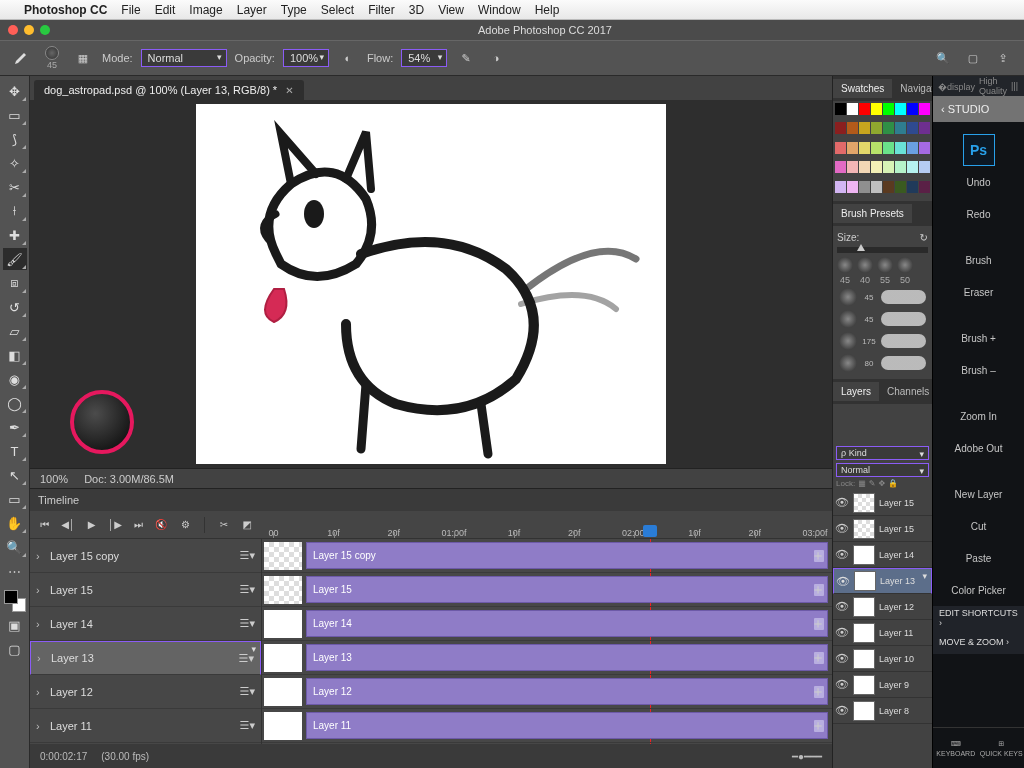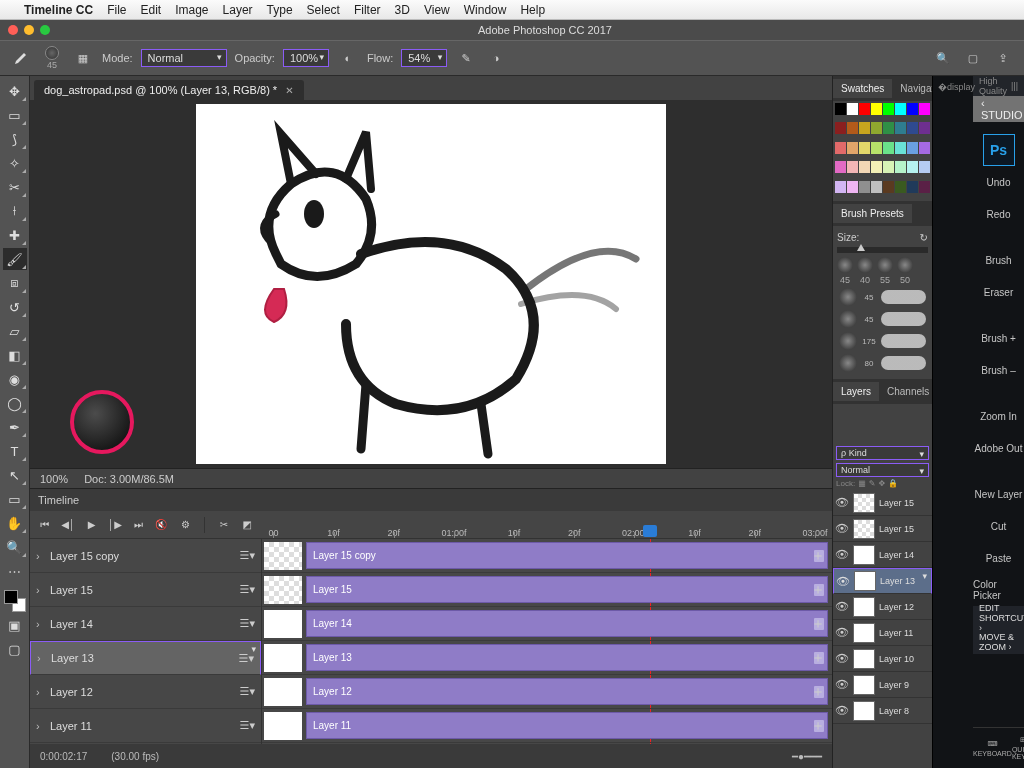--- a/index.html
+++ b/index.html
@@ -67,21 +67,21 @@
 .tl-ruler .tick{position:absolute;bottom:0;font-size:9px;color:#bbb;transform:translateX(-50%);}
 .tl-ruler .tickline{position:absolute;bottom:0;width:1px;height:6px;background:#888;}
 .playhead{position:absolute;top:0;bottom:0;width:1px;background:#e22;}
 .phmark{position:absolute;top:14px;width:14px;height:12px;background:#2a7cd6;border-radius:2px;transform:translateX(-50%);}
 .track-row{height:34px;position:relative;border-bottom:1px solid #3a3a3a;display:flex;align-items:center;}
 .thumb{width:38px;height:28px;background:#fff;margin-left:2px;display:flex;align-items:center;justify-content:center;}
 .thumb.checker{background:repeating-conic-gradient(#ddd 0 25%, #fff 0 50%) 0 0/10px 10px;}
 .clip{position:absolute;left:44px;right:4px;top:3px;bottom:3px;background:#8f7cc7;border:1px solid #6d5aa8;display:flex;align-items:center;padding-left:6px;font-size:10px;color:#fff;}
 .clip .end{position:absolute;right:3px;width:10px;height:12px;background:#b8aee0;border-radius:1px;}
 .add-btn{position:absolute;right:6px;top:9px;width:16px;height:16px;color:#ccc;font-size:14px;display:flex;align-items:center;justify-content:center;}
-.tl-footer{height:24px;background:#3a3a3a;display:flex;align-items:center;gap:24px;padding:0 10px;font-size:10px;color:#bbb;}
+.tl-footer{height:24px;background:#3a3a3a;display:flex;align-items:center;gap:14px;padding:0 10px;font-size:10px;color:#bbb;}
 
 
 .ps-panels{width:100px;background:#424242;display:flex;flex-direction:column;border-left:1px solid #222;}
 .panel-tabs{height:25px;background:#323232;display:flex;align-items:center;font-size:10px;}
 .panel-tabs .tab{padding:4px 8px;color:#bbb;}
 .panel-tabs .tab.active{background:#424242;color:#eee;}
 .swgrid{display:grid;grid-template-columns:repeat(8,1fr);gap:1px;padding:2px;height:100px;overflow:hidden;}
 .swgrid div{height:12px;}
 .brush-panel{padding:4px;font-size:10px;}
 .brush-panel .row{display:flex;justify-content:space-between;align-items:center;margin:2px 0;}
@@ -91,21 +91,21 @@
 .layers-panel{flex:1;display:flex;flex-direction:column;min-height:0;margin-top:39px;}
 .layers-body{flex:1;overflow:hidden;}
 .layer-row{height:26px;display:flex;align-items:center;gap:4px;padding:0 2px;border-bottom:1px solid #333;}
 .layer-row.sel{background:#5c6e8a;}
 .layer-row .eye{width:14px;text-align:center;}
 .layer-row .lthumb{width:22px;height:20px;background:#fff;border:1px solid #666;}
 .layer-row .lthumb.checker{background:repeating-conic-gradient(#ddd 0 25%, #fff 0 50%) 0 0/8px 8px;}
 .layer-row .lname{font-size:9px;color:#ddd;overflow:hidden;white-space:nowrap;}
 
 
-.astropad{width:92px;background:#111316;display:flex;flex-direction:column;align-items:center;color:#ccc;font-size:10px;border-left:1px solid #000;padding-left:40px;}
+.astropad{width:92px;background:#111316;display:flex;flex-direction:column;align-items:center;color:#ccc;font-size:10px;border-left:1px solid #000;}
 .astropad .hq{width:100%;height:20px;background:#22252a;display:flex;align-items:center;justify-content:flex-end;gap:4px;padding:0 6px;color:#888;font-size:9px;}
 .astropad .studio{width:100%;height:26px;display:flex;align-items:center;padding:0 8px;font-size:11px;color:#eee;background:#737373;}
 .astropad .pslogo{margin-top:12px;width:32px;height:32px;border:1px solid #28a0ea;display:flex;align-items:center;justify-content:center;color:#28a0ea;font-weight:700;font-size:14px;background:#0c1824;}
 .astropad .item{height:32px;display:flex;align-items:center;justify-content:center;width:100%;color:#c6c6c6;}
 .astropad .sec{width:100%;background:#202329;height:24px;display:flex;align-items:center;padding:0 6px;font-size:9px;color:#ddd;}
 .astropad .footer{margin-top:auto;width:100%;display:flex;border-top:1px solid #333;}
 .astropad .footer div{flex:1;display:flex;flex-direction:column;align-items:center;justify-content:center;height:40px;font-size:7px;color:#aaa;gap:2px;}
 
 
 .dog-svg{position:absolute;inset:0;}
@@ -116,21 +116,21 @@
 .brush-strokes .stroke .sline{flex:1;height:14px;background:linear-gradient(90deg,#eee,#eee);border-radius:7px;opacity:.7;}
 .brush-strokes .stroke .snum{font-size:8px;width:16px;text-align:center;color:#bbb;}
 
 .small{font-size:9px;color:#aaa;}
 </style>
 </head>
 <body>
 
 <div class="mac-menubar">
   <span class="apple"></span>
-  <span class="app-name">Timeline CC</span>
+  <span class="app-name">Photoshop CC</span>
   <span>File</span>
   <span>Edit</span>
   <span>Image</span>
   <span>Layer</span>
   <span>Type</span>
   <span>Select</span>
   <span>Filter</span>
   <span>3D</span>
   <span>View</span>
   <span>Window</span>

